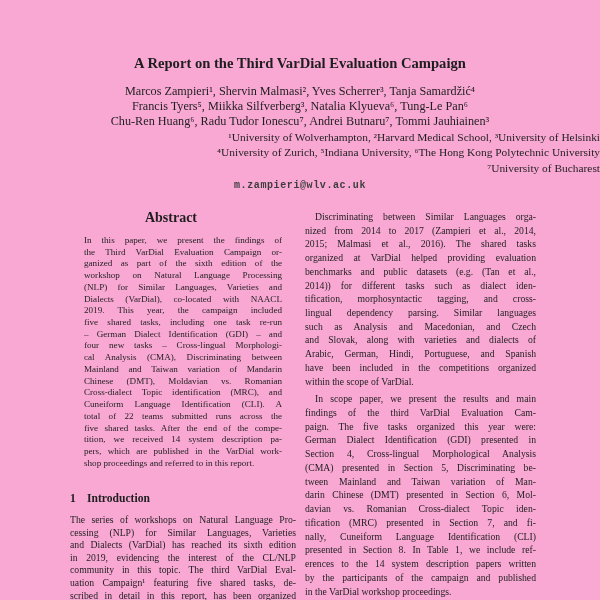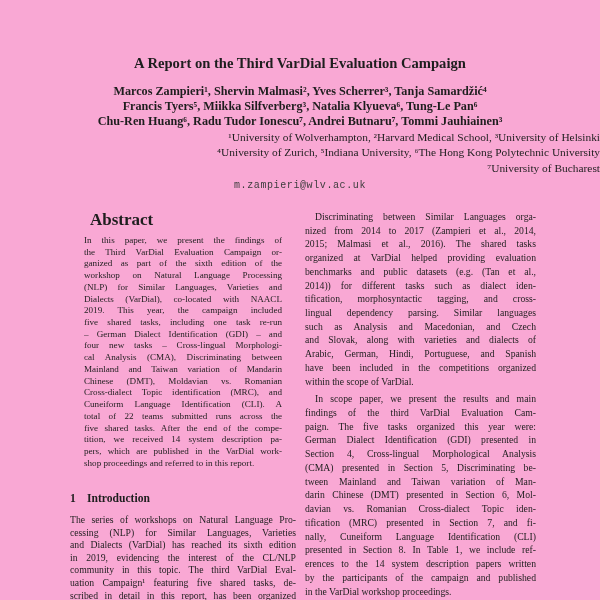--- a/index.html
+++ b/index.html
@@ -15,38 +15,38 @@
     -webkit-font-smoothing: antialiased;
   }
 
   
   .title {
     position: absolute; top: 55px; left: 0; width: 600px;
     text-align: center; font-weight: bold; font-size: 14.6px;
   }
   .authors {
     position: absolute; top: 84px; left: 0; width: 600px;
-    text-align: center; font-weight: bold;
+    text-align: center; font-weight: normal;
     font-size: 12.2px; line-height: 14.8px;
   }
   .affils {
     position: absolute; top: 130px; left: 0; width: 600px;
     text-align: right; font-size: 11.4px; line-height: 15.3px;
   }
   .email {
     position: absolute; top: 180px; left: 0; width: 600px;
     text-align: center;
     font-family: "Liberation Mono", "DejaVu Sans Mono", monospace;
-    font-size: 10px; letter-spacing: 0.6px; color: #3d3d3d;
+    font-size: 10px; letter-spacing: 0.6px; color: #3d3d3d; font-weight: bold;
   }
 
   
   .abstract-heading {
-    position: absolute; left: 90px; top: 210px; width: 198px;
-    text-align: left; font-weight: bold; font-size: 17px;
+    position: absolute; left: 72px; top: 210px; width: 198px;
+    text-align: center; font-weight: bold; font-size: 14px;
   }
   .abstract-body {
     position: absolute; left: 84px; top: 235px; width: 198px;
     font-size: 9.1px; line-height: 11.72px;
   }
   .intro-heading {
     position: absolute; left: 70px; top: 492px;
     font-weight: bold; font-size: 11.6px;
   }
   .intro-heading .sec-num { display: inline-block; width: 17px; }

